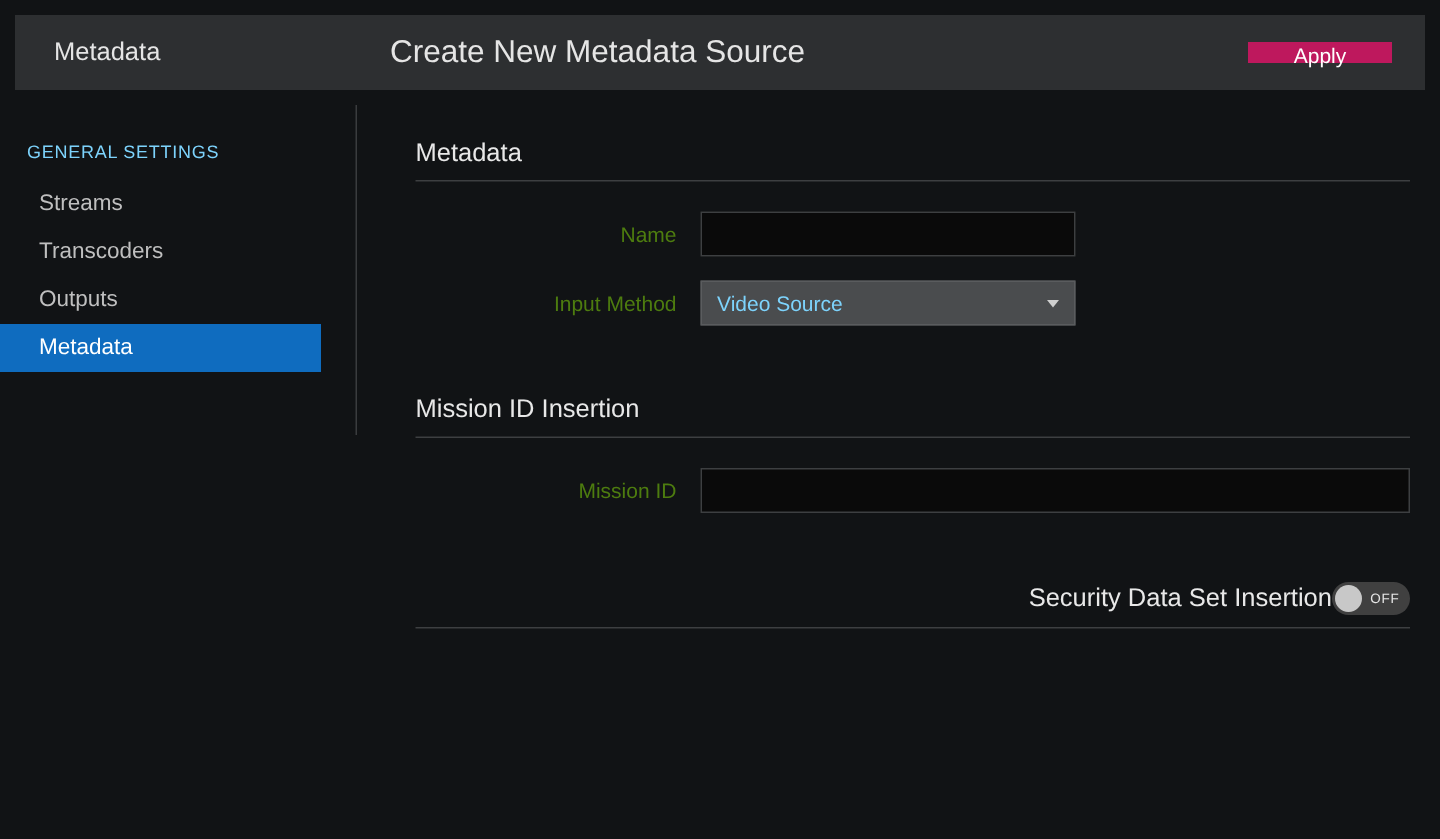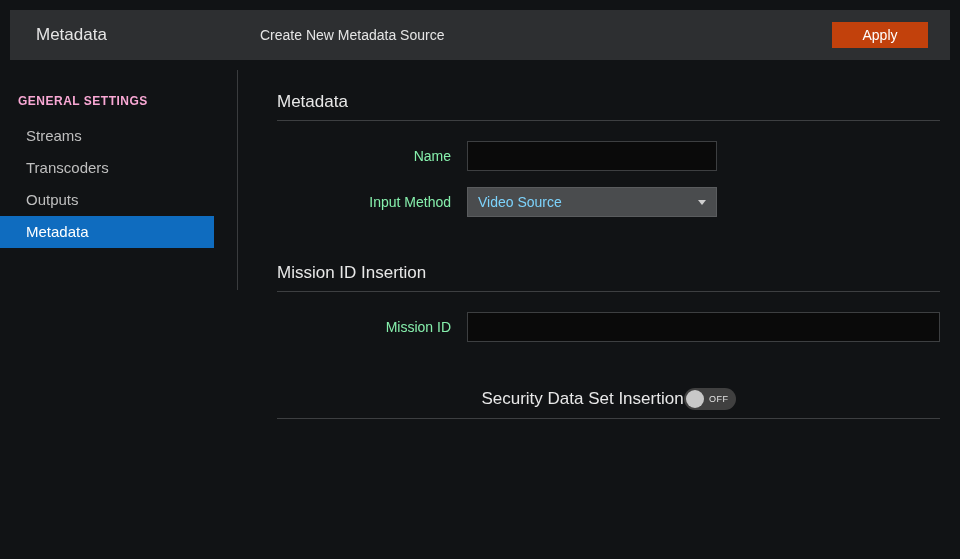--- a/index.html
+++ b/index.html
@@ -1,39 +1,39 @@
 <!DOCTYPE html>
 <html><head>
 <meta charset="utf-8">
 <style>
   html,body{margin:0;padding:0;width:960px;height:559px;background:#111315;font-family:"Segoe UI",Arial,sans-serif;color:#d0d0d0;overflow:hidden}
   *{box-sizing:border-box}
   .header{height:50px;margin:10px;background:#2d2f31;display:flex;align-items:center}
   .header-title{color:#e5e5e5;font-size:17px;padding-left:26px;width:250px}
-  .header-subtitle{color:#e5e5e5;font-size:14px;flex:1}
-  .apply-btn{width:96px;height:26px;background:#c2410c;color:#fff;border:none;font-size:14px;margin-right:22px;cursor:pointer}
+  .header-subtitle{color:#e5e5e5;font-size:21px;flex:1}
+  .apply-btn{width:96px;height:14px;background:#be185d;color:#fff;border:none;font-size:14px;margin-right:22px;cursor:pointer}
   .body{display:flex;height:calc(559px - 70px)}
   .sidebar{width:237px;border-right:1px solid #3a3c3e;padding-top:20px;position:relative}
   .sidebar::after{content:"";position:absolute;right:-1px;top:0;height:220px;border-right:1px solid #3a3c3e}
   .sidebar{border-right:none}
-  .sidebar-head{color:#f9a8d4;font-size:12px;letter-spacing:0.5px;font-weight:700;padding:4px 0 12px 18px}
+  .sidebar-head{color:#7dd3fc;font-size:12px;letter-spacing:0.5px;font-weight:400;padding:4px 0 12px 18px}
   .nav-item{height:32px;line-height:32px;padding-left:26px;font-size:15px;color:#bfbfbf;cursor:pointer;width:214px}
   .nav-item.active{background:#0f6cbf;color:#fff}
   .main{flex:1;padding:22px 20px 0 40px}
   .section-title{color:#e8e8e8;font-size:17px;margin:0 0 8px 0}
   .hr{border:none;border-top:1px solid #3d3f41;margin:0 0 20px 0}
   .row{display:flex;align-items:center;margin-bottom:16px}
-  .row-label{width:190px;text-align:right;padding-right:16px;color:#86efac;font-size:14px}
+  .row-label{width:190px;text-align:right;padding-right:16px;color:#4d7c0f;font-size:14px}
   .text-input{height:30px;background:#0a0a0a;border:1px solid #3d3f41;color:#ddd;padding:0 8px;font-size:14px}
   .name-input{width:250px}
   .mission-input{flex:1}
   .select{width:250px;height:30px;background:#4a4c4e;border:1px solid #5a5c5e;display:flex;align-items:center;justify-content:space-between;padding:0 10px;color:#7dd3fc;font-size:14px;cursor:pointer}
   .caret{width:0;height:0;border-left:4px solid transparent;border-right:4px solid transparent;border-top:5px solid #cfcfcf}
   .gap{height:30px}
-  .sec-row{display:flex;align-items:center;justify-content:center}
+  .sec-row{display:flex;align-items:center;justify-content:flex-end}
   .toggle{width:52px;height:22px;background:#404040;border-radius:11px;position:relative;display:flex;align-items:center;justify-content:flex-end;padding-right:7px;cursor:pointer}
   .toggle-knob{position:absolute;left:2px;top:2px;width:18px;height:18px;border-radius:50%;background:#c8c8c8}
   .toggle-label{font-size:9px;color:#e5e5e5;letter-spacing:0.5px}
 </style>
 </head>
 <body>
 
 <div class="header">
   <div class="header-title">Metadata</div>
   <div class="header-subtitle">Create New Metadata Source</div>

